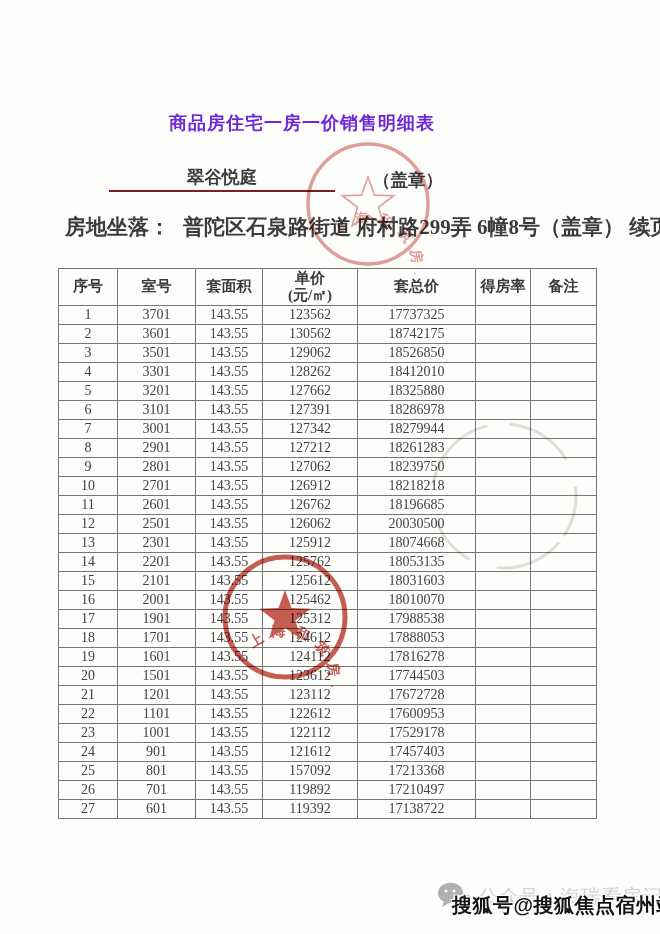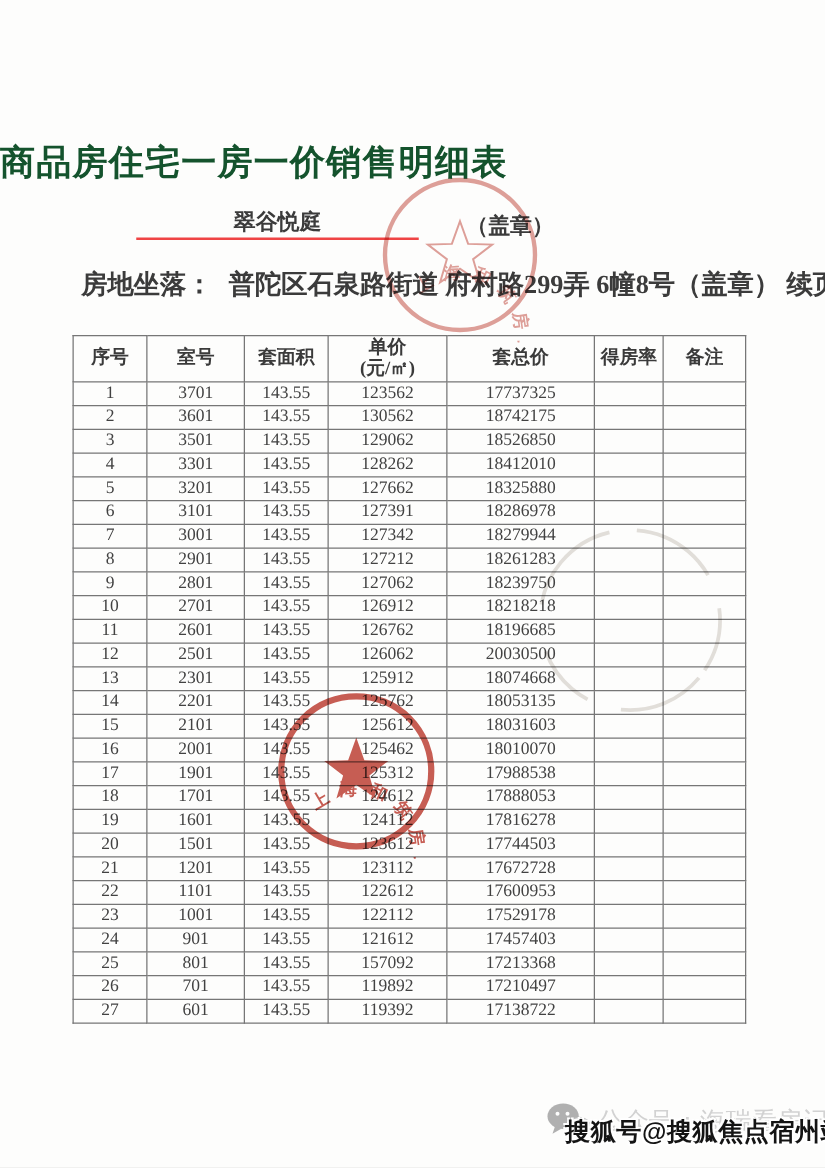--- a/index.html
+++ b/index.html
@@ -5,31 +5,31 @@
   html,body{margin:0;padding:0;background:#e8e8e8;}
   .page{
     position:relative;width:660px;height:934px;margin:0 auto;
     background:#fdfdfc;overflow:hidden;
     font-family:"Liberation Serif","DejaVu Serif",serif;
     color:#3d3d3d;
   }
   
   .doc-title{
     position:absolute;top:111px;left:0;width:604px;
-    text-align:left;font-size:28px;font-weight:bold;
-    letter-spacing:1px;color:#14532d;
+    text-align:center;font-size:18px;font-weight:bold;
+    letter-spacing:1px;color:#6d28d9;
   }
   .project-line{
     position:absolute;top:165px;left:107px;
     display:flex;align-items:flex-end;
     font-size:17.5px;font-weight:bold;color:#3b3b3b;white-space:nowrap;
   }
   .project-underline{
     display:inline-block;width:226px;margin-left:2px;
-    border-bottom:2px solid #ef4444;text-align:center;
+    border-bottom:2px solid #7f1d1d;text-align:center;
     font-size:17.5px;font-weight:bold;padding-bottom:1px;
   }
   .project-seal-hint{margin-left:38px;}
   .location-line{
     position:absolute;top:213px;left:65px;
     font-size:21px;font-weight:bold;color:#3b3b3b;white-space:nowrap;
   }
   .location-value{margin-left:13px;}
   
   .price-table{

